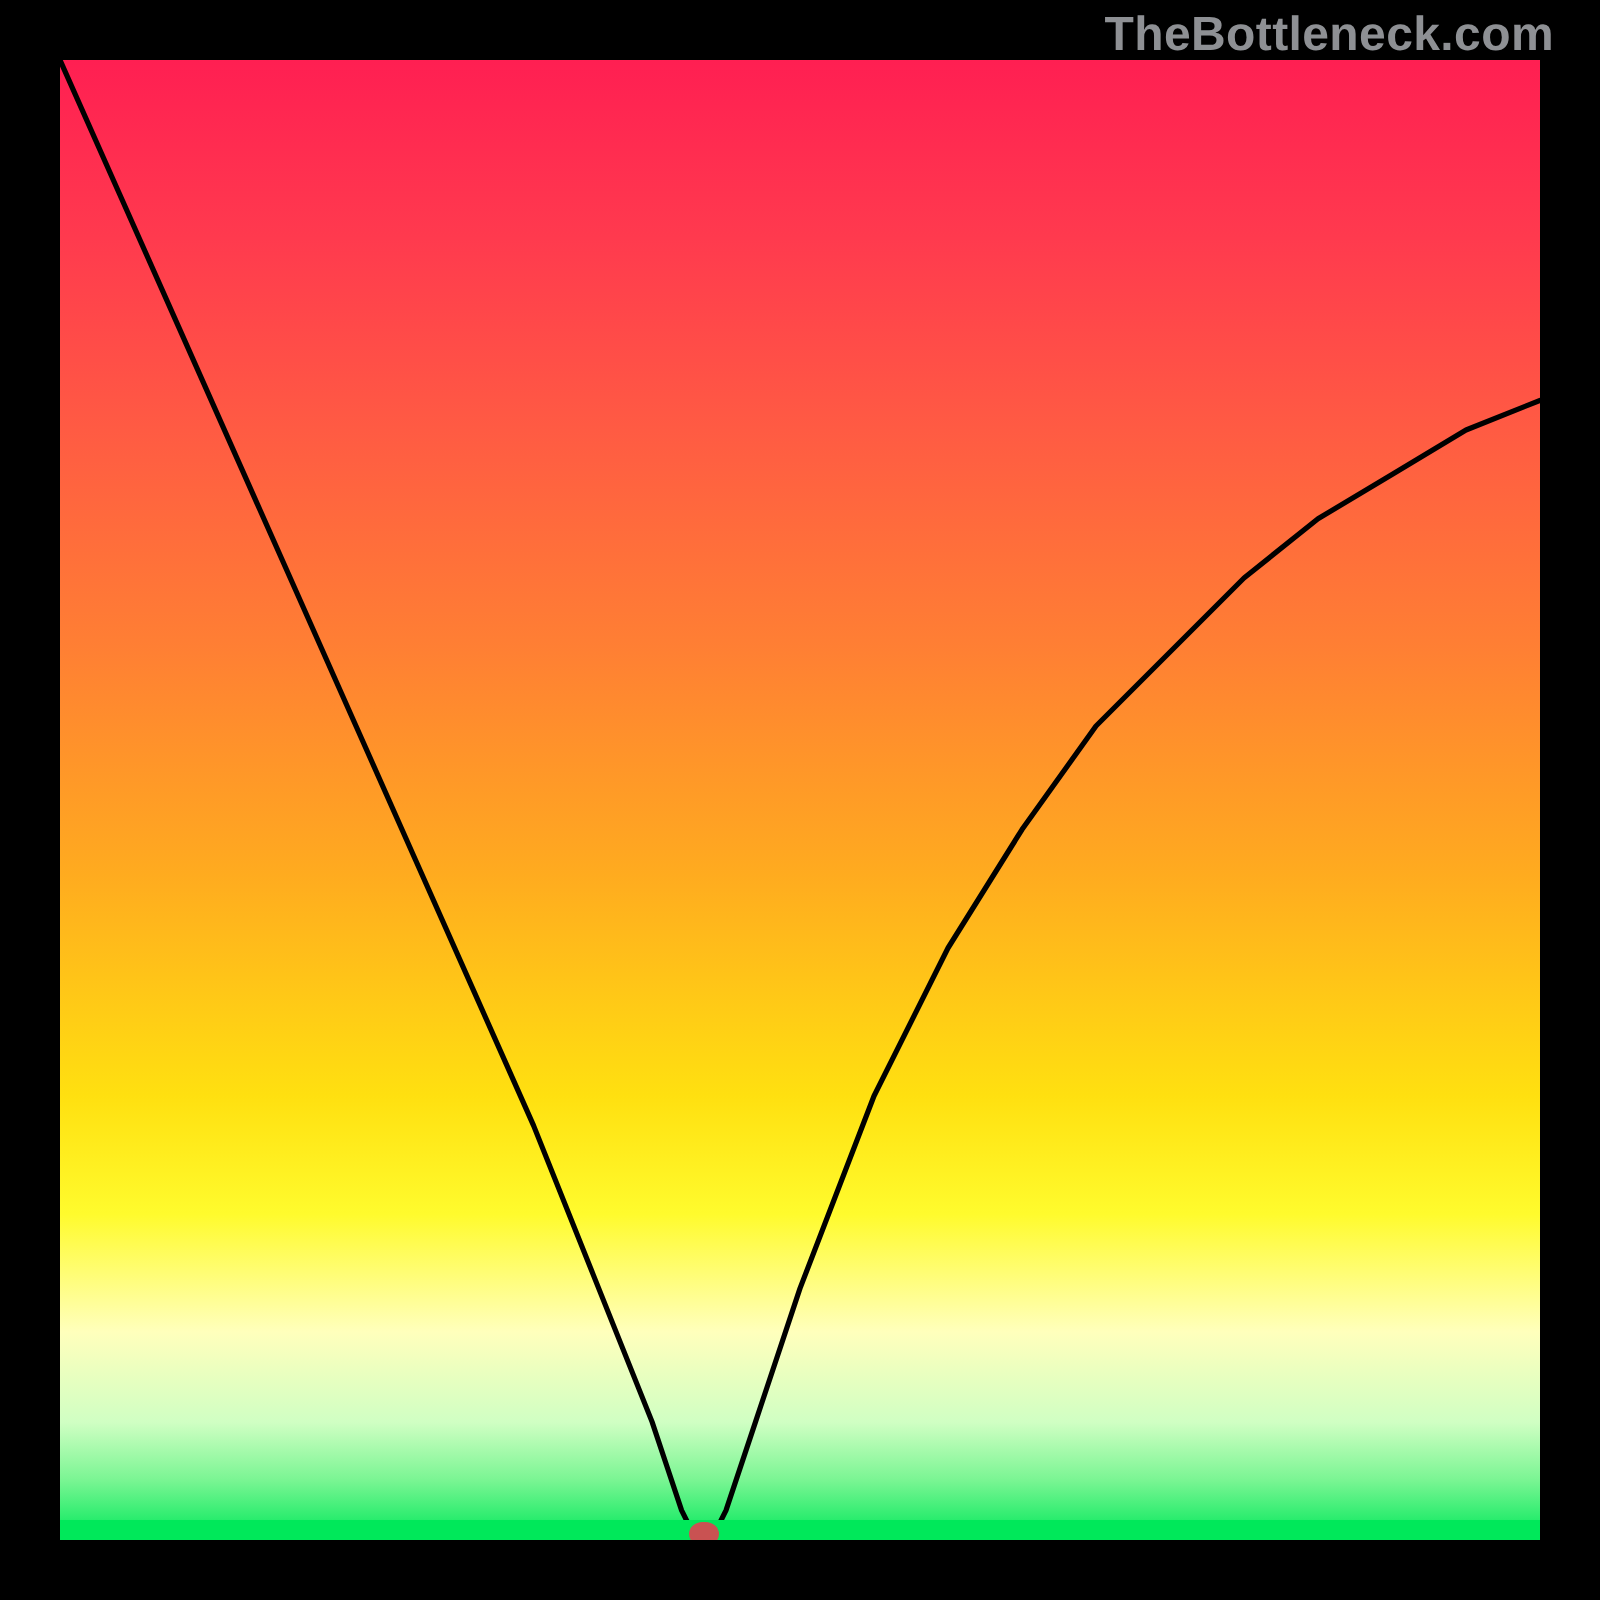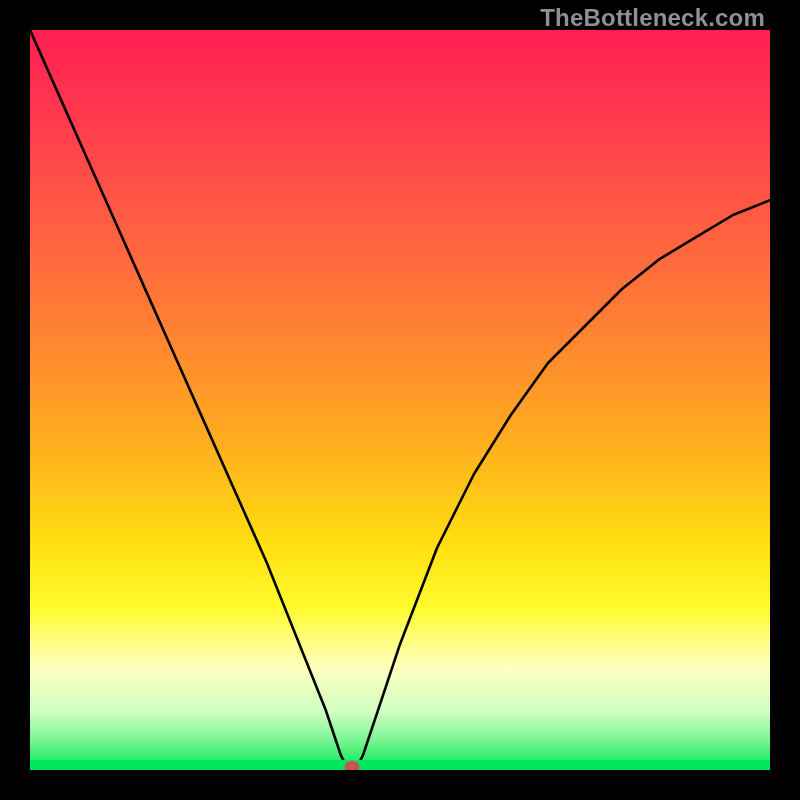--- a/index.html
+++ b/index.html
@@ -9,20 +9,21 @@
     height: 800px;
     overflow: hidden;
     background: #000;
     font-family: Arial, Helvetica, sans-serif;
   }
   .frame {
     position: relative;
     width: 777px;
     height: 800px;
     background: #000;
+    padding-left: 12px;
   }
   .watermark {
     position: absolute;
     top: 4px;
     right: 12px;
     color: #8e9094;
     font-size: 24px;
     font-weight: 600;
     letter-spacing: 0.2px;
     z-index: 20;

